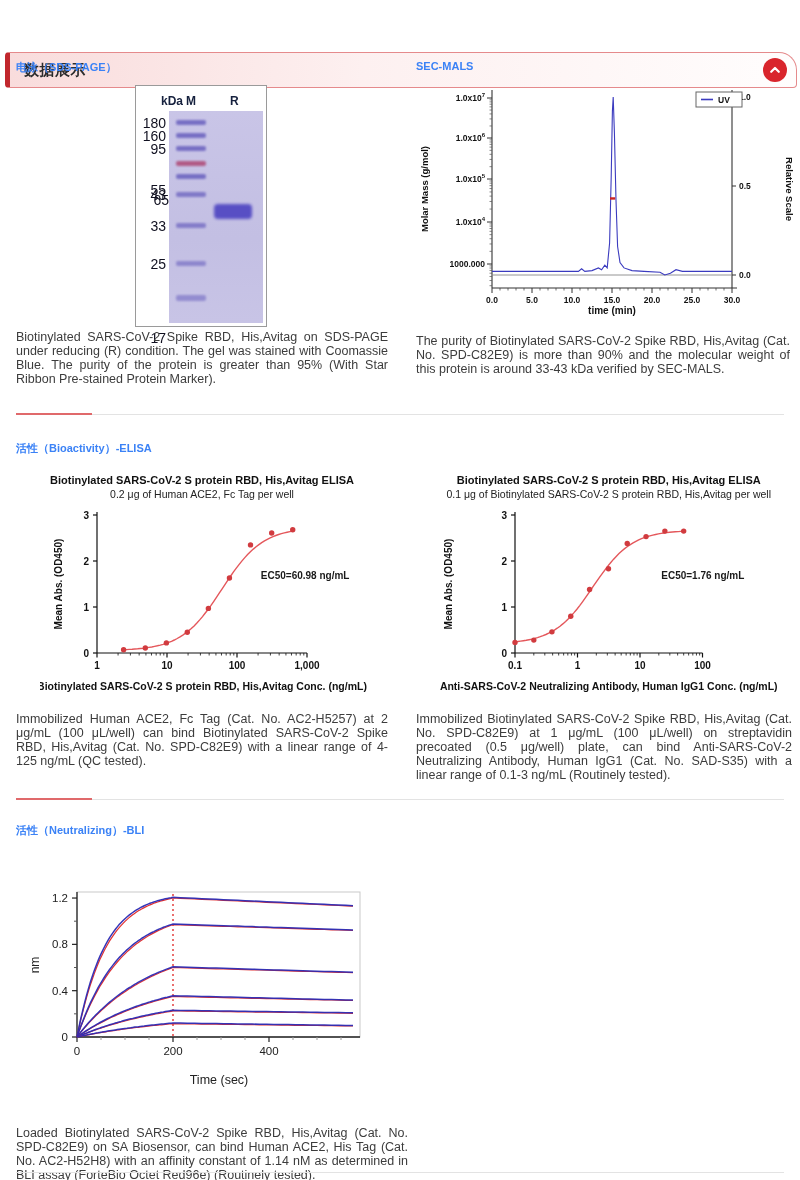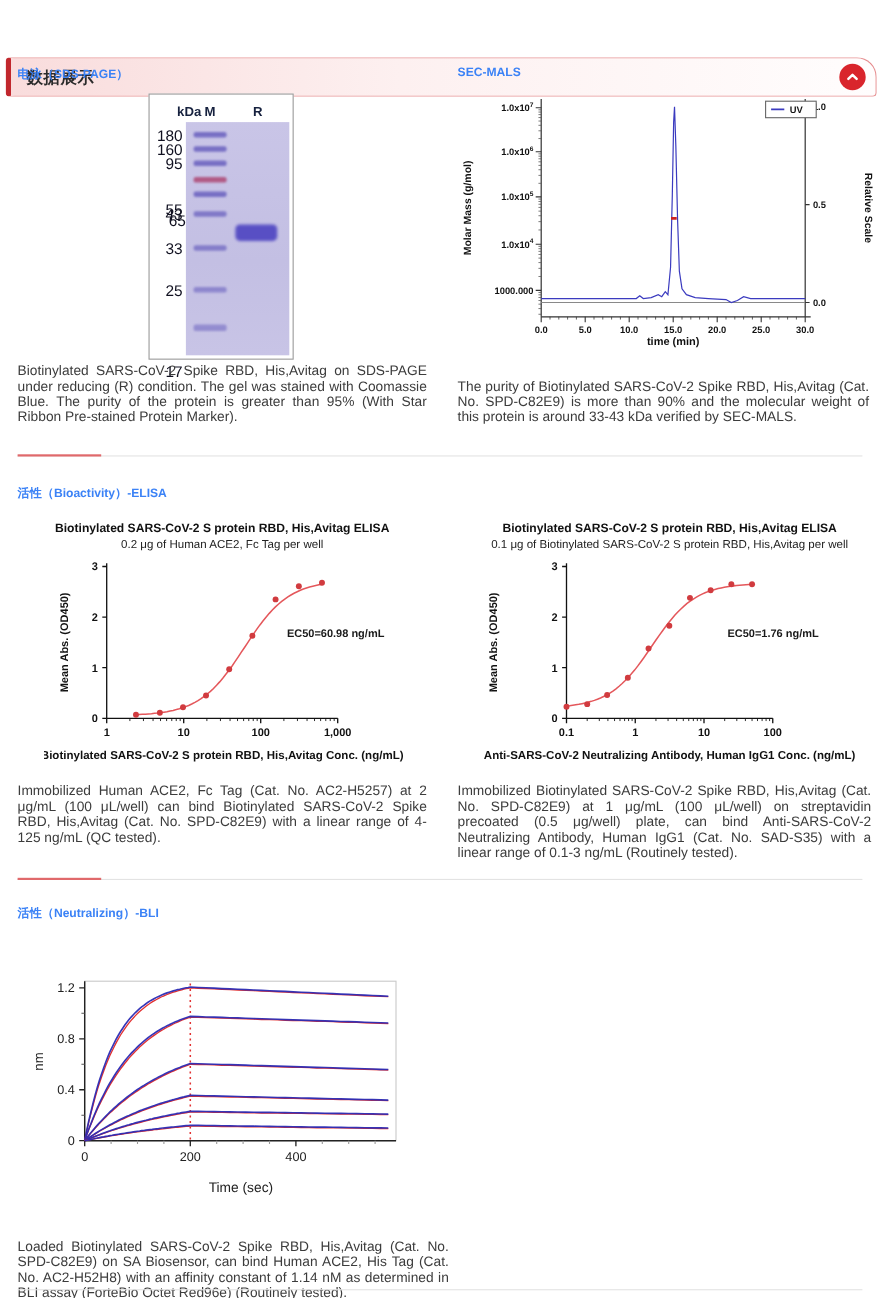--- a/index.html
+++ b/index.html
@@ -180,21 +180,21 @@
         <text x="314" y="221" font-size="8.5" text-anchor="middle" fill="#111" font-weight="600">30.0</text>
         <path d="M74.0,189.4L114.0,189.4L154.0,189.4L160.4,189.4L163.6,186.8L166.8,189.4L174.0,188.6L180.4,185.9L183.6,187.7L186.8,183.2L189.2,185.9L191.6,161.0L193.2,95.1L194.4,29.2L195.2,15.0L196.4,50.6L198.0,118.2L199.6,164.5L202.0,180.5L206.0,185.9L214.0,188.6L226.0,189.4L242.0,190.3L246.8,193.0L252.4,191.2L258.0,187.7L264.4,189.4L274.0,189.4L314.0,189.4" fill="none" stroke="#3b3bbf" stroke-width="1.1"></path>
         <line x1="192" y1="116.46000000000001" x2="197.2" y2="116.46000000000001" stroke="#cc2222" stroke-width="2.4"></line>
         <rect x="278" y="10" width="46" height="15" fill="#fff" stroke="#666" stroke-width="1"></rect>
         <line x1="283" y1="17.5" x2="295" y2="17.5" stroke="#3b3bbf" stroke-width="1.6"></line>
         <text x="300" y="21" font-size="8.5" text-anchor="start" fill="#111" font-weight="600">UV</text>
         <text x="10" y="107" font-size="9.5" text-anchor="middle" fill="#111" font-weight="700" transform="rotate(-90 10 107)">Molar Mass (g/mol)</text>
         <text x="368" y="107" font-size="9.5" text-anchor="middle" fill="#111" font-weight="700" transform="rotate(90 368 107)">Relative Scale</text>
         <text x="194" y="232" font-size="10" text-anchor="middle" fill="#111" font-weight="700">time (min)</text>
       </svg></div>
-  <p class="caption" style="left:416px;top:344px;width:374px;">The purity of Biotinylated SARS-CoV-2 Spike RBD, His,Avitag (Cat. No. SPD-C82E9) is more than 90% and the molecular weight of this protein is around 33-43 kDa verified by SEC-MALS.</p>
+  <p class="caption" style="left:416px;top:334px;width:374px;">The purity of Biotinylated SARS-CoV-2 Spike RBD, His,Avitag (Cat. No. SPD-C82E9) is more than 90% and the molecular weight of this protein is around 33-43 kDa verified by SEC-MALS.</p>
 
   <div class="divider" style="left:16px;top:414px;width:768px;">
       <span class="red-seg"></span>
     </div>
 
   <h2 class="sec-title" style="left:16px;top:441px;">活性（Bioactivity）-ELISA</h2>
   <div class="chart-box" style="left:40px;top:470px;width:360px;height:232px;" id="elisa-left-chart"><svg width="360" height="232" viewBox="0 0 360 232">
         <text x="162" y="14" font-size="11" text-anchor="middle" fill="#111" font-weight="700">Biotinylated SARS-CoV-2 S protein RBD, His,Avitag ELISA</text>
         <text x="162" y="28" font-size="10.5" text-anchor="middle" fill="#222" font-weight="400">0.2 μg of Human ACE2, Fc Tag per well</text>
         <line x1="57" y1="42" x2="57" y2="183" stroke="#111" stroke-width="1.2"></line>

